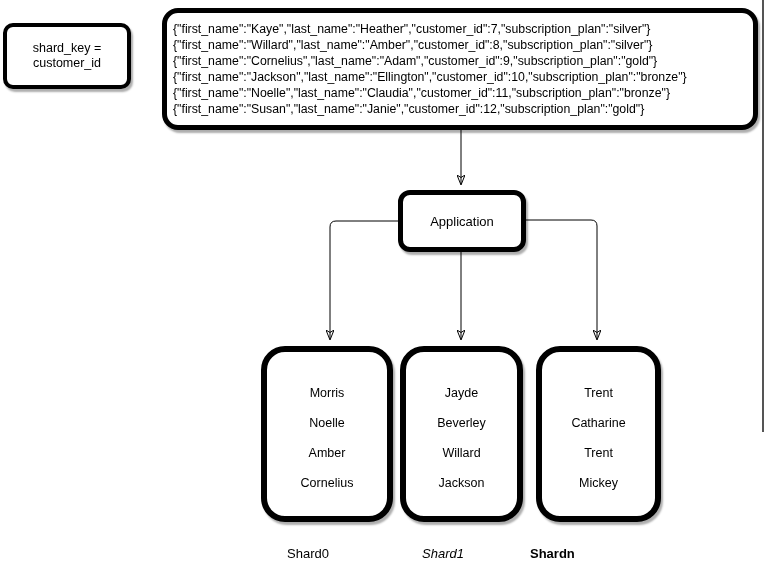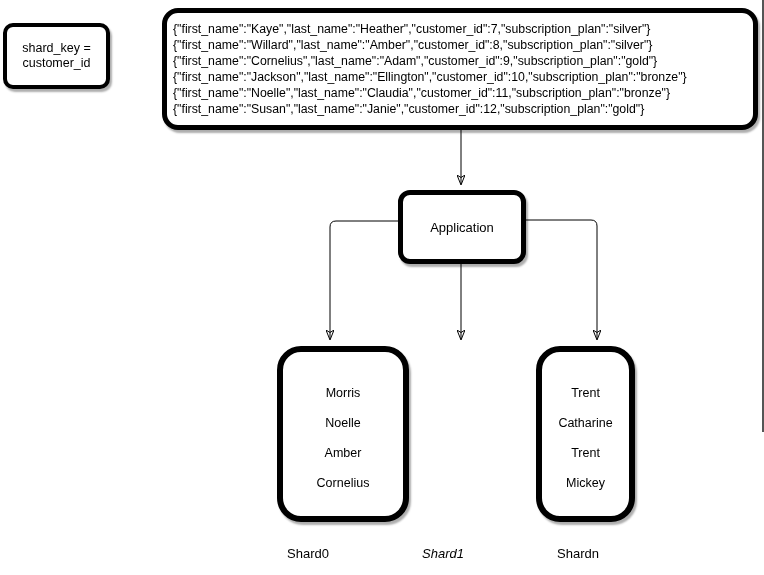--- a/index.html
+++ b/index.html
@@ -15,64 +15,64 @@
     overflow: hidden;
   }
   .box {
     position: absolute;
     box-sizing: border-box;
     background: #ffffff;
     border: 5px solid #000000;
     box-shadow: 2px 3px 2px rgba(0,0,0,0.32);
   }
   .shard-key-box {
-    left: 3px; top: 23px; width: 107px; height: 66px;
+    left: 3px; top: 23px; width: 128px; height: 66px;
     border-width: 4px; border-radius: 10px;
     display: flex; flex-direction: column;
     align-items: center; justify-content: center;
     font-size: 12.5px; line-height: 15px; text-align: center;
   }
   .records-box {
     left: 162px; top: 8px; width: 596px; height: 122px;
     border-radius: 16px;
     padding: 9px 4px 4px 6px;
     font-size: 12.3px; line-height: 15.9px;
     white-space: nowrap;
   }
   .json-line { white-space: nowrap; }
   .app-box {
-    left: 398px; top: 190px; width: 128px; height: 74px;
+    left: 398px; top: 190px; width: 128px; height: 62px;
     border-radius: 12px;
     display: flex; align-items: center; justify-content: center;
     font-size: 13px;
   }
   .shard-box {
     top: 346px; height: 176px;
     border-width: 6px; border-radius: 24px;
     display: flex; flex-direction: column; align-items: center;
     padding-top: 26px;
     font-size: 12.5px;
   }
-  .shard0 { left: 261px; width: 132px; margin-left: 16px; }
+  .shard0 { left: 261px; width: 132px; }
   .shard1 { left: 400px; width: 123px; }
-  .shardn { left: 536px; width: 99px; }
+  .shardn { left: 536px; width: 125px; }
   .shard-name {
     height: 30px;
     display: flex; align-items: center; justify-content: center;
     text-align: center;
   }
   .shard-label {
     position: absolute;
     top: 546px; width: 80px;
     text-align: left;
     font-size: 13px;
   }
   .label0 { left: 287px; }
   .label1 { left: 422px; font-style: italic; }
-  .labeln { left: 557px; }
+  .labeln { left: 530px; font-weight: bold; }
   .connectors {
     position: absolute; left: 0; top: 0;
     width: 764px; height: 575px;
     pointer-events: none;
   }
   .connectors path { stroke: #000000; stroke-width: 1; fill: none; }
   .edge-line {
     position: absolute;
     left: 762px; top: 0; width: 1.5px; height: 432px;
     background: #555555;
@@ -113,20 +113,26 @@
     <span>Application</span>
   </div>
 
   <div class="box shard-box shard0">
     <div class="shard-name">Morris</div>
     <div class="shard-name">Noelle</div>
     <div class="shard-name">Amber</div>
     <div class="shard-name">Cornelius</div>
   </div>
 
+  <div class="box shard-box shard1">
+    <div class="shard-name">Jayde</div>
+    <div class="shard-name">Beverley</div>
+    <div class="shard-name">Willard</div>
+    <div class="shard-name">Jackson</div>
+  </div>
 
   <div class="box shard-box shardn">
     <div class="shard-name">Trent</div>
     <div class="shard-name">Catharine</div>
     <div class="shard-name">Trent</div>
     <div class="shard-name">Mickey</div>
   </div>
 
   <div class="shard-label label0">Shard0</div>
   <div class="shard-label label1">Shard1</div>

